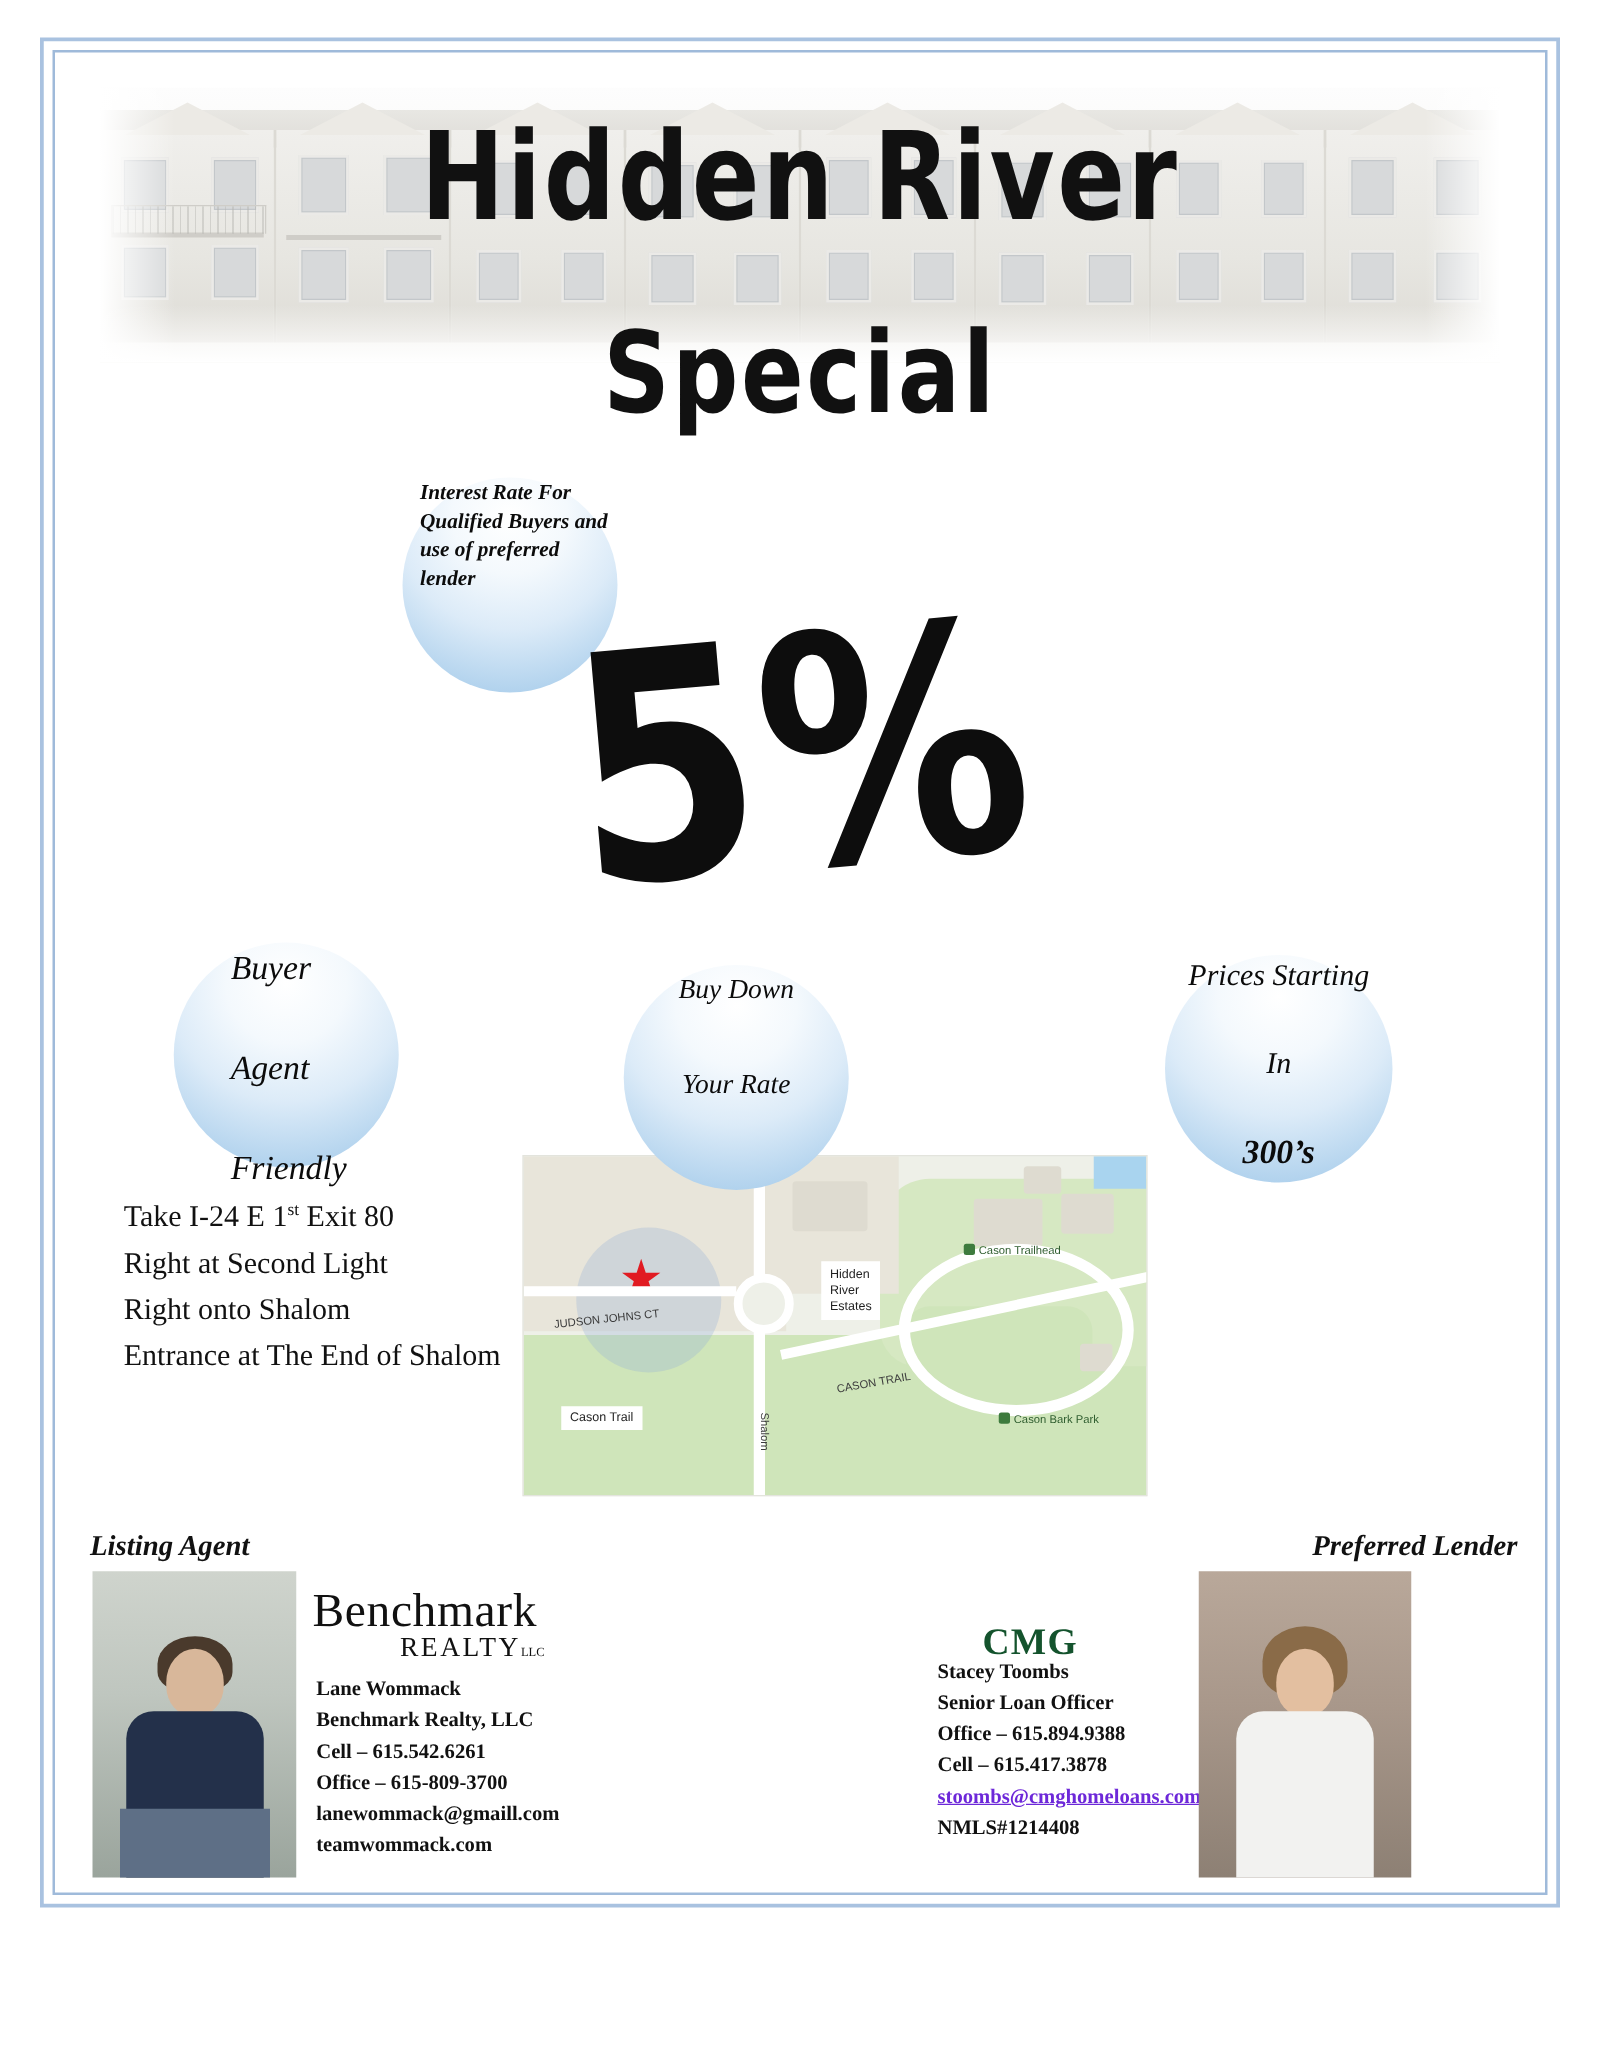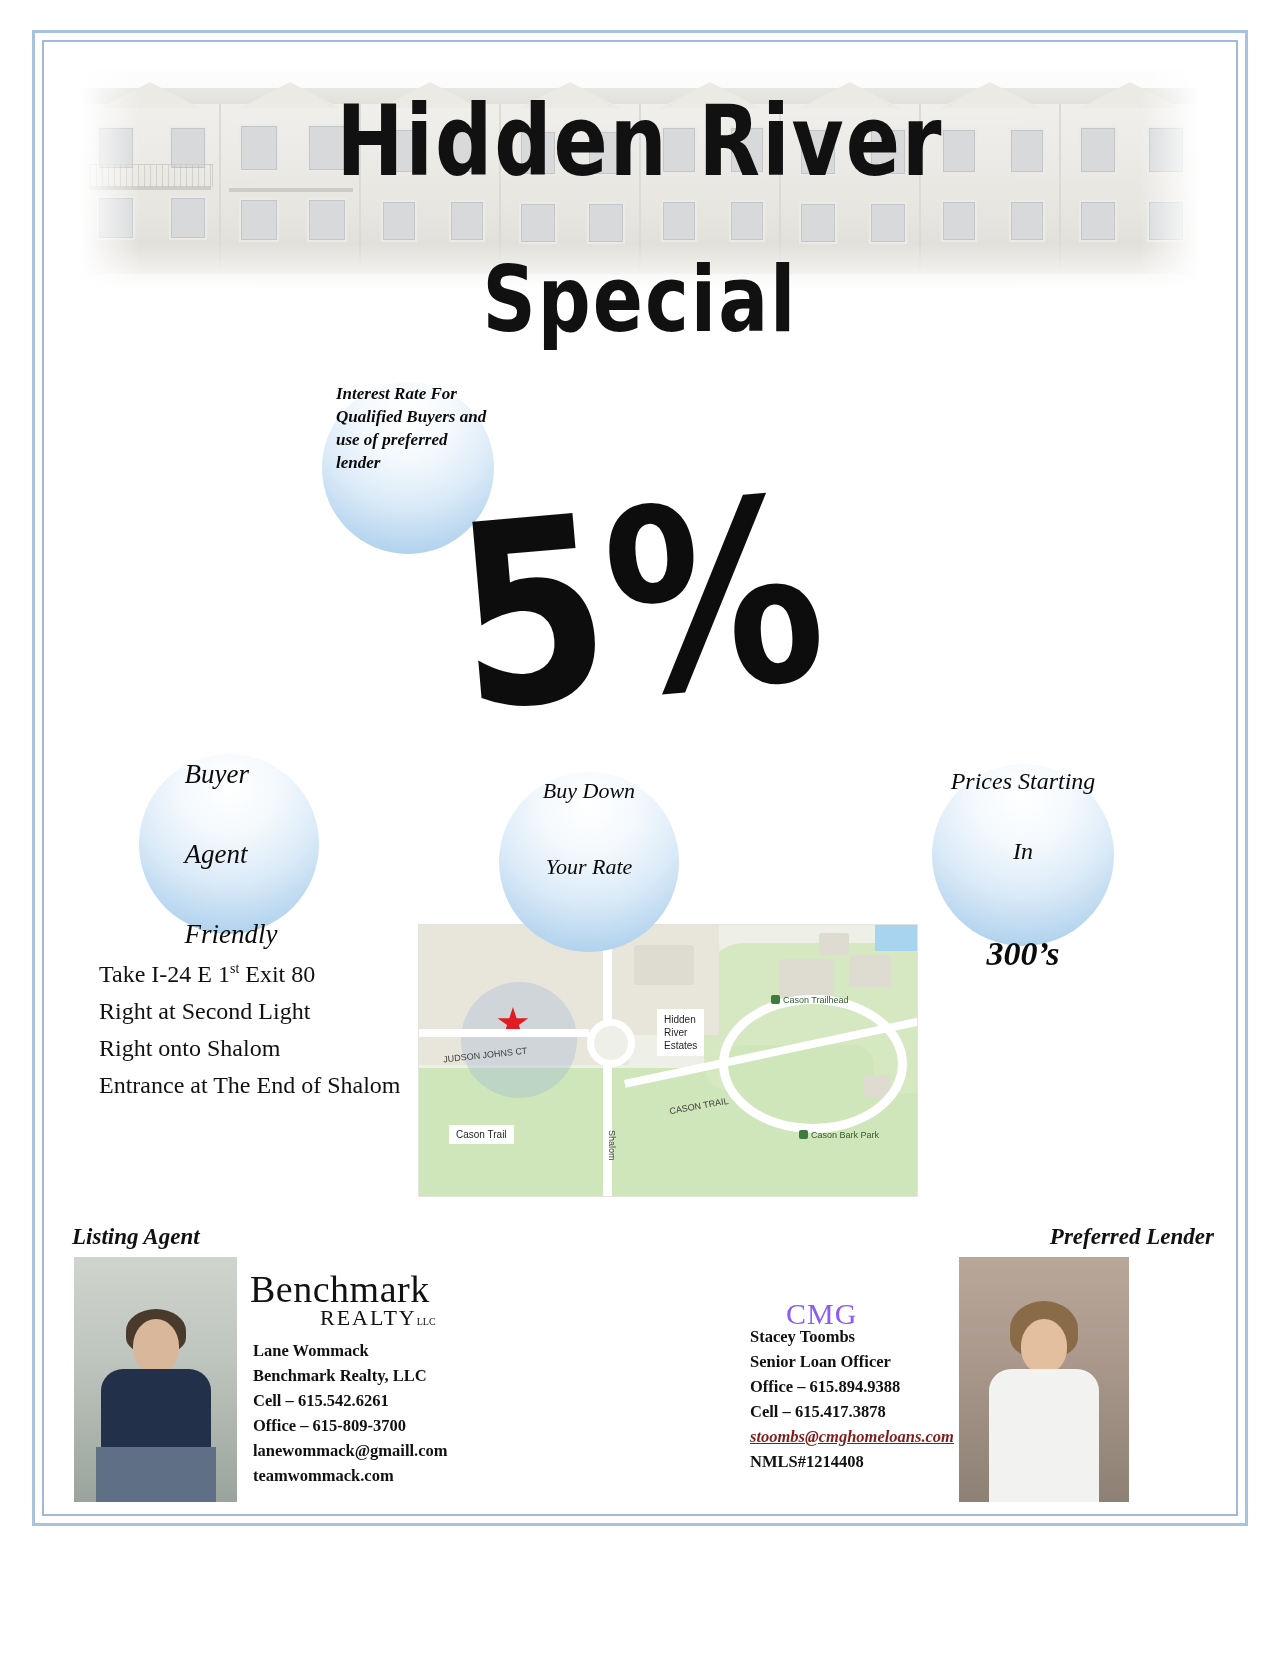--- a/index.html
+++ b/index.html
@@ -228,21 +228,21 @@
   #bubble-prices {
     left: 888px; top: 722px;
     width: 182px; height: 182px;
   }
   #bubble-prices .txt {
     font-style: italic;
     font-size: 24px;
     line-height: 35px;
     color: #0b0b0b;
   }
-  #bubble-prices .big { font-size: 34px; font-weight: bold; margin-top: 32px; }
+  #bubble-prices .big { font-size: 27px; font-weight: bold; }
 
   
   .directions {
     position: absolute;
     left: 55px;
     top: 908px;
     width: 330px;
     font-size: 24px;
     line-height: 37px;
     color: #111;
@@ -442,40 +442,39 @@
   }
   .brand-benchmark .bm-llc {
     font-size: 10px;
     letter-spacing: 0;
   }
 
   .cmg-logo {
     position: absolute;
     left: 742px; top: 1255px;
     font-family: "Liberation Serif", serif;
-    font-weight: normal;
+    font-weight: bold;
     font-size: 30px;
-    color: #8b5cf6;
+    color: #14532d;
     letter-spacing: 1px;
   }
 
   .contact {
     position: absolute;
     font-family: "Liberation Serif", serif;
     font-weight: bold;
     font-size: 16.5px;
     line-height: 25px;
     color: #111;
   }
   #agent-contact { left: 209px; top: 1296px; }
   #lender-contact { left: 706px; top: 1282px; }
   .contact a {
-    color: #7f1d1d;
+    color: #6d28d9;
     text-decoration: underline;
-    font-style: italic;
   }
 </style>
 </head>
 <body>
 
 <div class="page">
 
   <div class="border-outer"></div>
   <div class="border-inner"></div>
 

